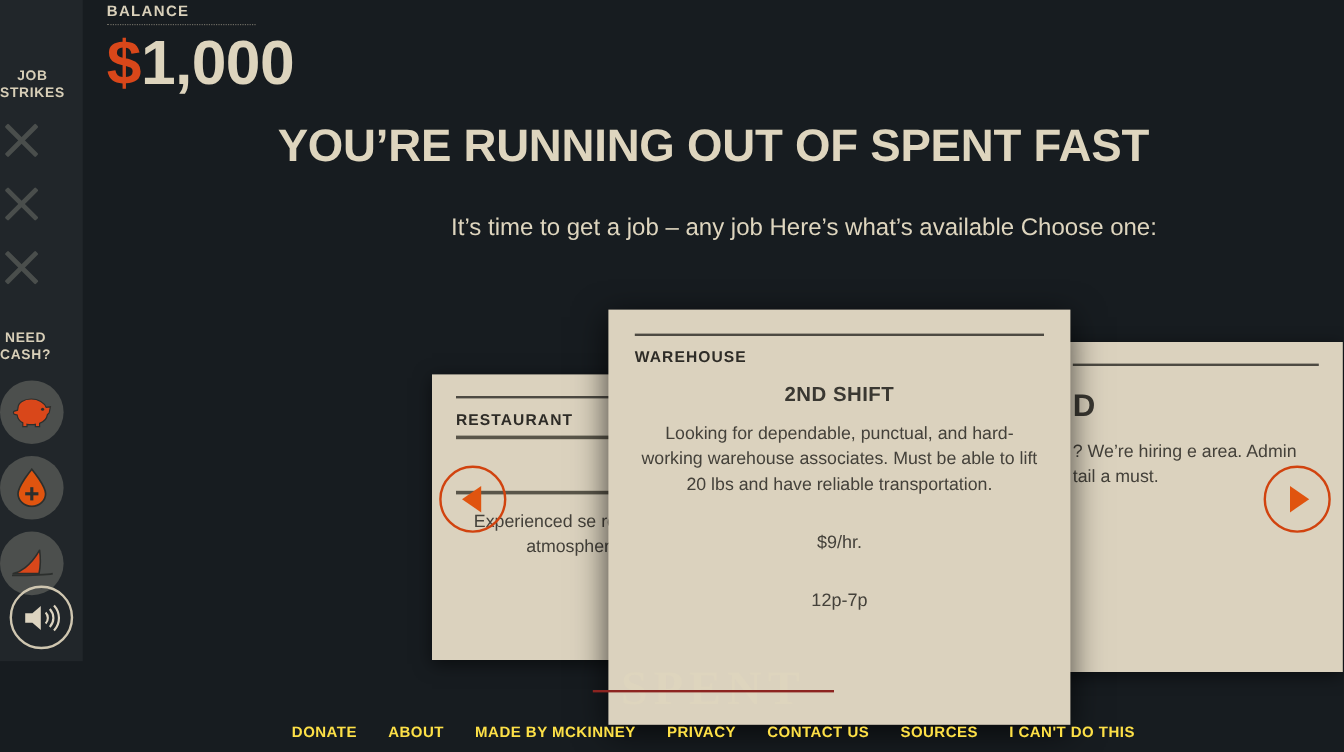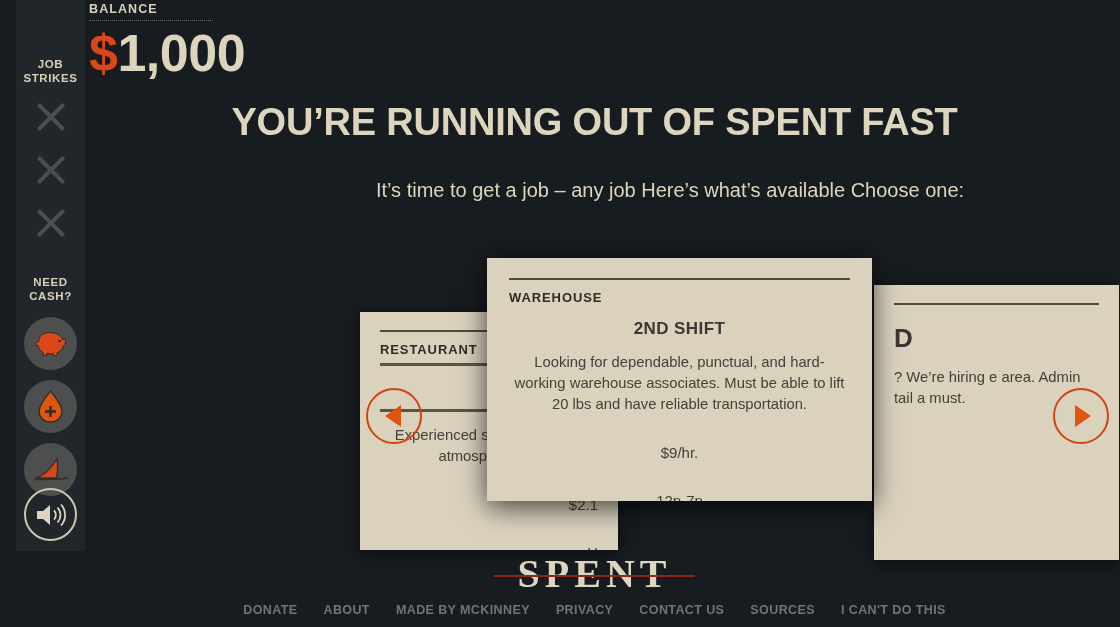--- a/index.html
+++ b/index.html
@@ -20,23 +20,22 @@
 
   
   #sidebar {
     position: absolute;
     left: 0; top: 0;
     width: 69px;
     height: 551px;
     background: #21262a;
     display: flex;
     flex-direction: column;
-    align-items: center;
+    align-items: flex-start;
     z-index: 40;
-    margin-left: 16px;
   }
 
   .side-label {
     font-size: 11.5px;
     font-weight: bold;
     letter-spacing: 0.6px;
     line-height: 14px;
     text-align: center;
     color: #d8cfb8;
     text-transform: uppercase;
@@ -187,24 +186,24 @@
 
   #card-right {
     left: 805px;
     top: 285px;
     width: 245px;
     height: 275px;
     padding: 18px 20px 0 20px;
   }
 
   #card-center {
-    left: 418px;
+    left: 438px;
     top: 258px;
     width: 385px;
-    height: 243px;
+    height: 346px;
     padding: 20px 22px 0 22px;
     z-index: 15;
     box-shadow: 0 6px 26px rgba(0,0,0,0.7);
   }
 
   .card-topline {
     border-top: 2px solid #4d4a42;
     margin-bottom: 10px;
   }
 
@@ -323,21 +322,21 @@
   #footer-nav {
     display: flex;
     justify-content: center;
     gap: 26px;
     padding-bottom: 10px;
   }
   .footer-link {
     font-size: 12.5px;
     font-weight: bold;
     letter-spacing: 0.4px;
-    color: #737373;
+    color: #fde047;
     text-transform: uppercase;
     text-decoration: none;
     cursor: pointer;
     white-space: nowrap;
   }
 </style>
 </head>
 <body>
 
 <div id="sidebar">

